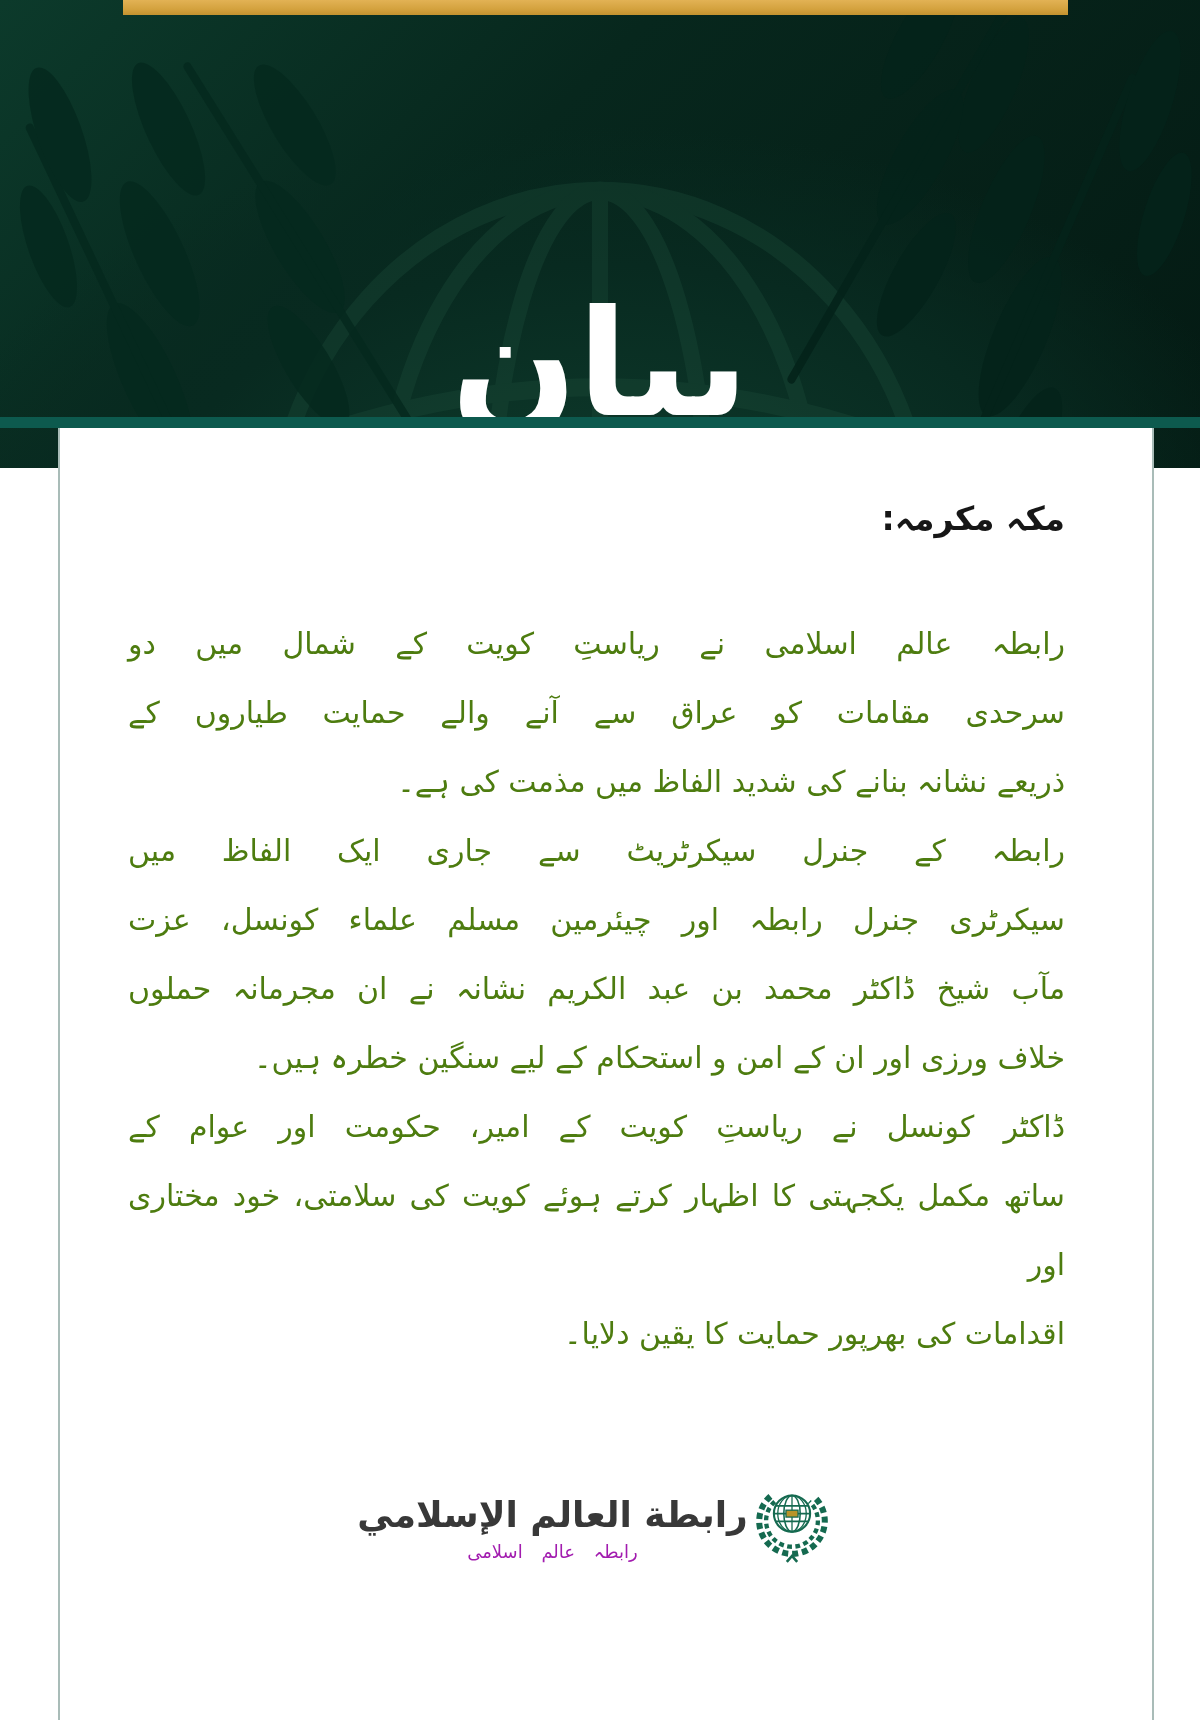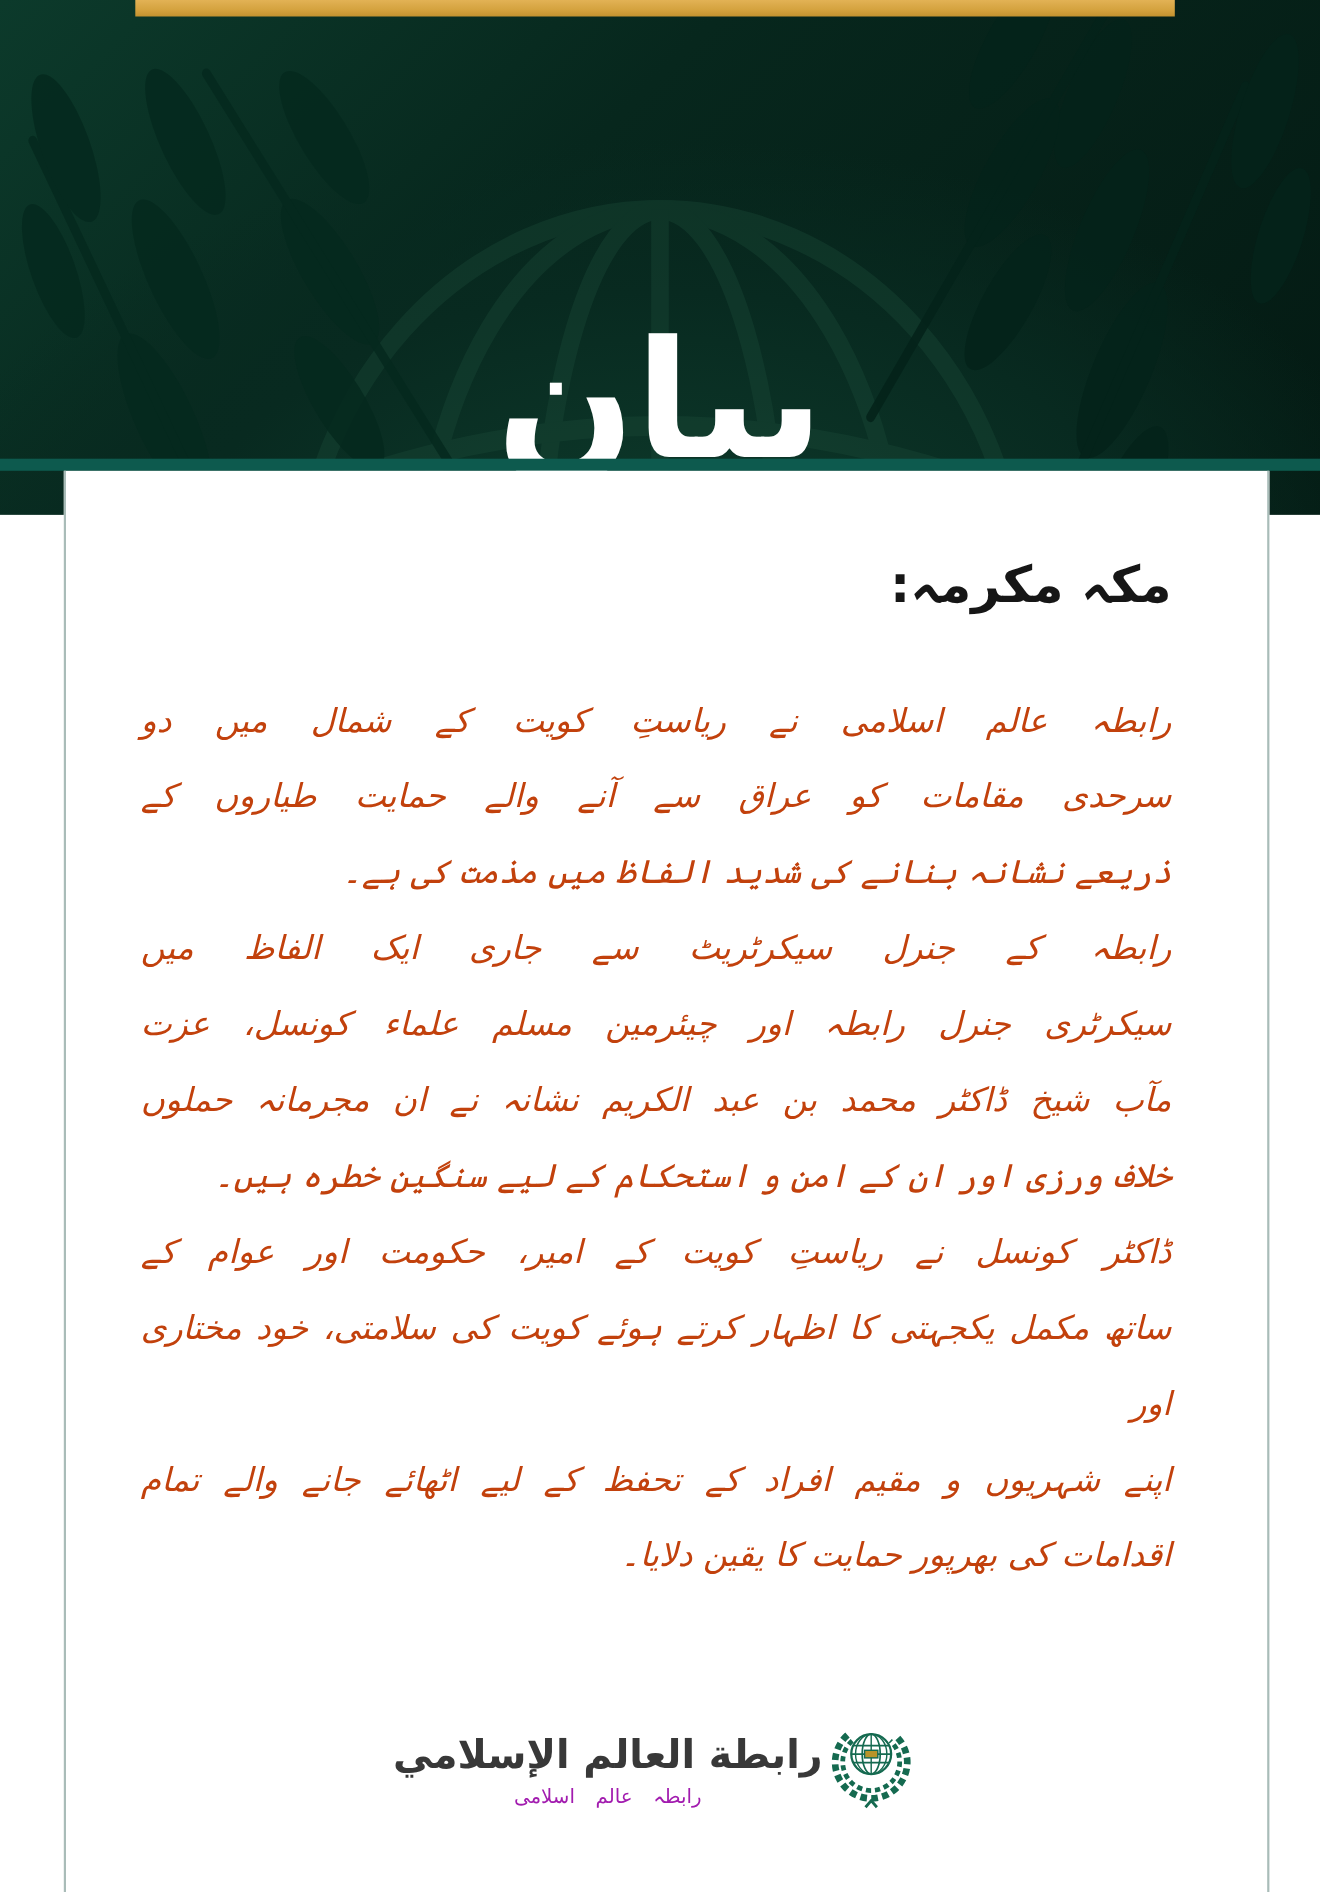--- a/index.html
+++ b/index.html
@@ -28,24 +28,24 @@
   .teal-strip{
     position:absolute;top:417px;left:0;width:1200px;height:11px;background:#0d5a4e;
   }
   
   .card{
     position:absolute;top:428px;left:58px;width:1096px;height:1292px;
     background:#ffffff;border-left:2px solid #a9bcb8;border-right:2px solid #a9bcb8;
     box-sizing:border-box;padding:55px 87px 0 68px;
   }
   .location-heading{
-    direction:rtl;text-align:right;font-size:46px;line-height:64px;
-    font-weight:bold;color:#161616;margin:16px 0 58px 0;
+    direction:rtl;text-align:right;font-size:33px;line-height:64px;
+    font-weight:bold;color:#161616;margin:4px 0 58px 0;
   }
-  .statement-lines{direction:rtl;color:#c2410c;font-style:italic;}
+  .statement-lines{direction:rtl;color:#4d7c0f;}
   .stline{
     font-size:30px;line-height:69px;direction:rtl;
     text-align:justify;text-align-last:justify;
     font-weight:500;
   }
   .stline.para-end{text-align-last:right;}
   
   .footer-logo{
     margin-top:118px;display:flex;flex-direction:row-reverse;
     justify-content:center;align-items:center;direction:ltr;
@@ -130,21 +130,20 @@
   <div class="statement-lines">
     <div class="stline">رابطہ عالم اسلامی نے ریاستِ کویت کے شمال میں دو</div>
     <div class="stline">سرحدی مقامات کو عراق سے آنے والے حمایت طیاروں کے</div>
     <div class="stline para-end">ذریعے نشانہ بنانے کی شدید الفاظ میں مذمت کی ہے۔</div>
     <div class="stline">رابطہ کے جنرل سیکرٹریٹ سے جاری ایک الفاظ میں</div>
     <div class="stline">سیکرٹری جنرل رابطہ اور چیئرمین مسلم علماء کونسل، عزت</div>
     <div class="stline">مآب شیخ ڈاکٹر محمد بن عبد الکریم نشانہ نے ان مجرمانہ حملوں</div>
     <div class="stline para-end">خلاف ورزی اور ان کے امن و استحکام کے لیے سنگین خطرہ ہیں۔</div>
     <div class="stline">ڈاکٹر کونسل نے ریاستِ کویت کے امیر، حکومت اور عوام کے</div>
     <div class="stline">ساتھ مکمل یکجہتی کا اظہار کرتے ہوئے کویت کی سلامتی، خود مختاری اور</div>
-    <div class="stline">اپنے شہریوں و مقیم افراد کے تحفظ کے لیے اٹھائے جانے والے تمام</div>
     <div class="stline para-end">اقدامات کی بھرپور حمایت کا یقین دلایا۔</div>
   </div>
 
   <div class="footer-logo">
 
     <svg class="emblem" viewBox="0 0 100 95" aria-hidden="true">
       <g fill="none" stroke="#156a50">
 
         <path d="M25,12 A38 38 0 1 0 75,12" stroke-width="7" stroke-dasharray="7 4.5"></path>
         <path d="M30,18 A30 30 0 1 0 70,18" stroke-width="5" stroke-dasharray="5.5 4"></path>

